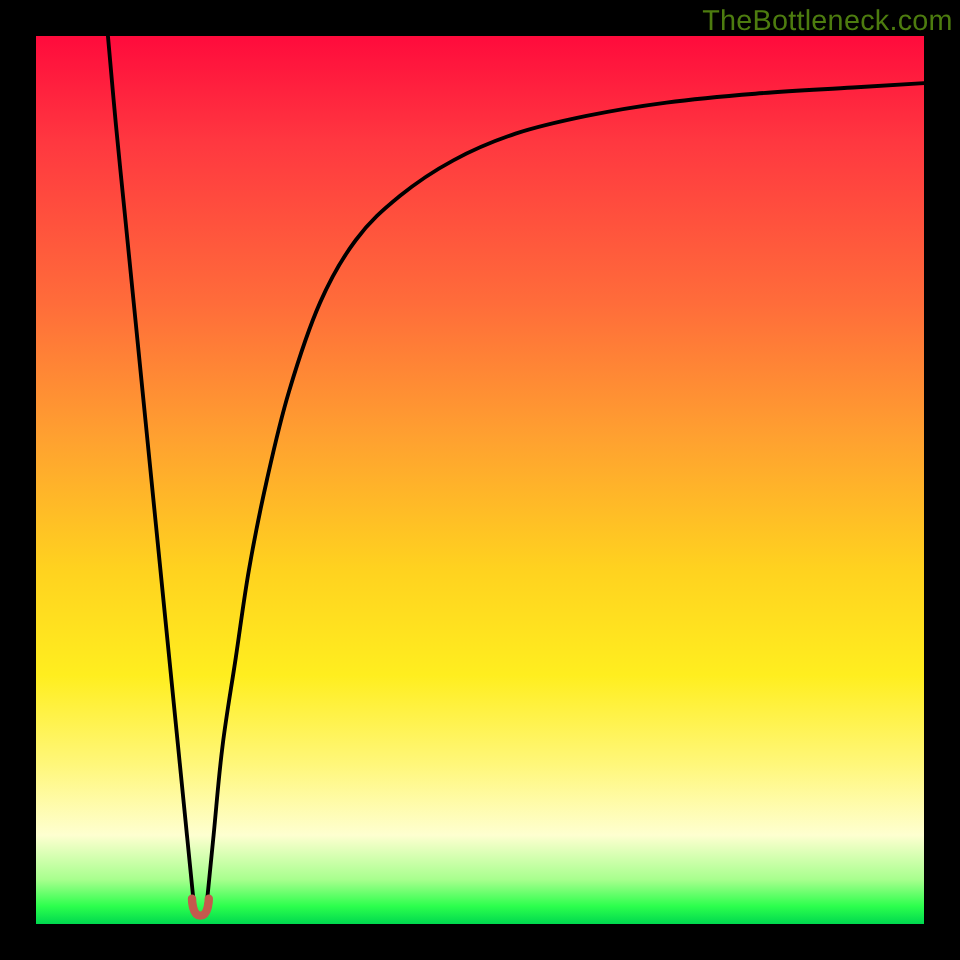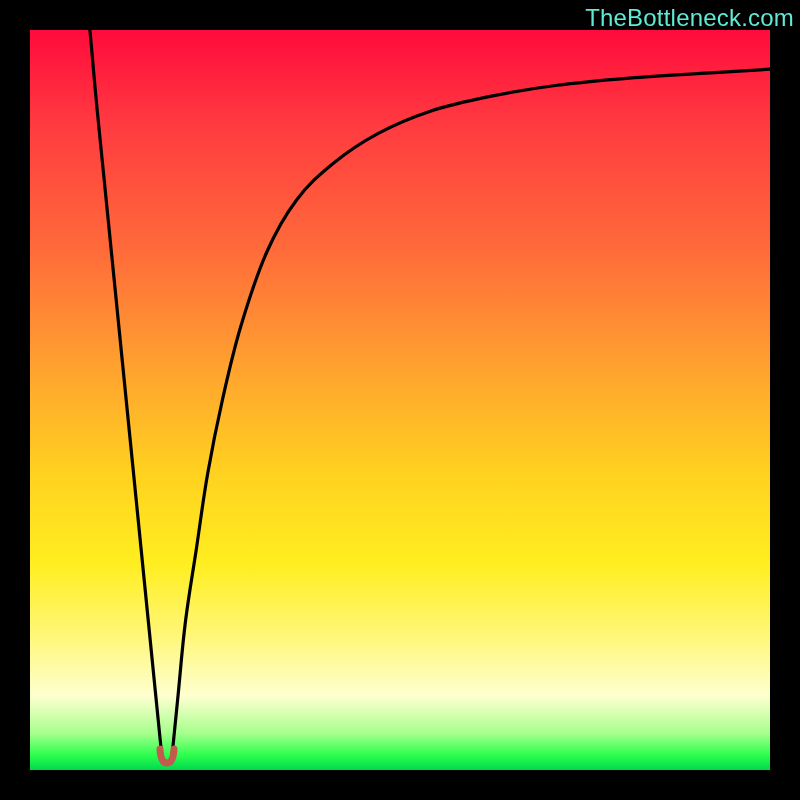--- a/index.html
+++ b/index.html
@@ -36,21 +36,21 @@
       #2cff4d 98%,
       #00d84f 100%
     );
   }
   .watermark {
     position: absolute;
     top: 4px;
     right: 6px;
     font-family: Arial, Helvetica, sans-serif;
     font-size: 24px;
-    color: #5eead4;
+    color: #4d7c0f;
     letter-spacing: 0.2px;
     user-select: none;
   }
   svg.curve {
     position: absolute;
     left: 0;
     top: 0;
     width: 740px;
     height: 740px;
     overflow: visible;

